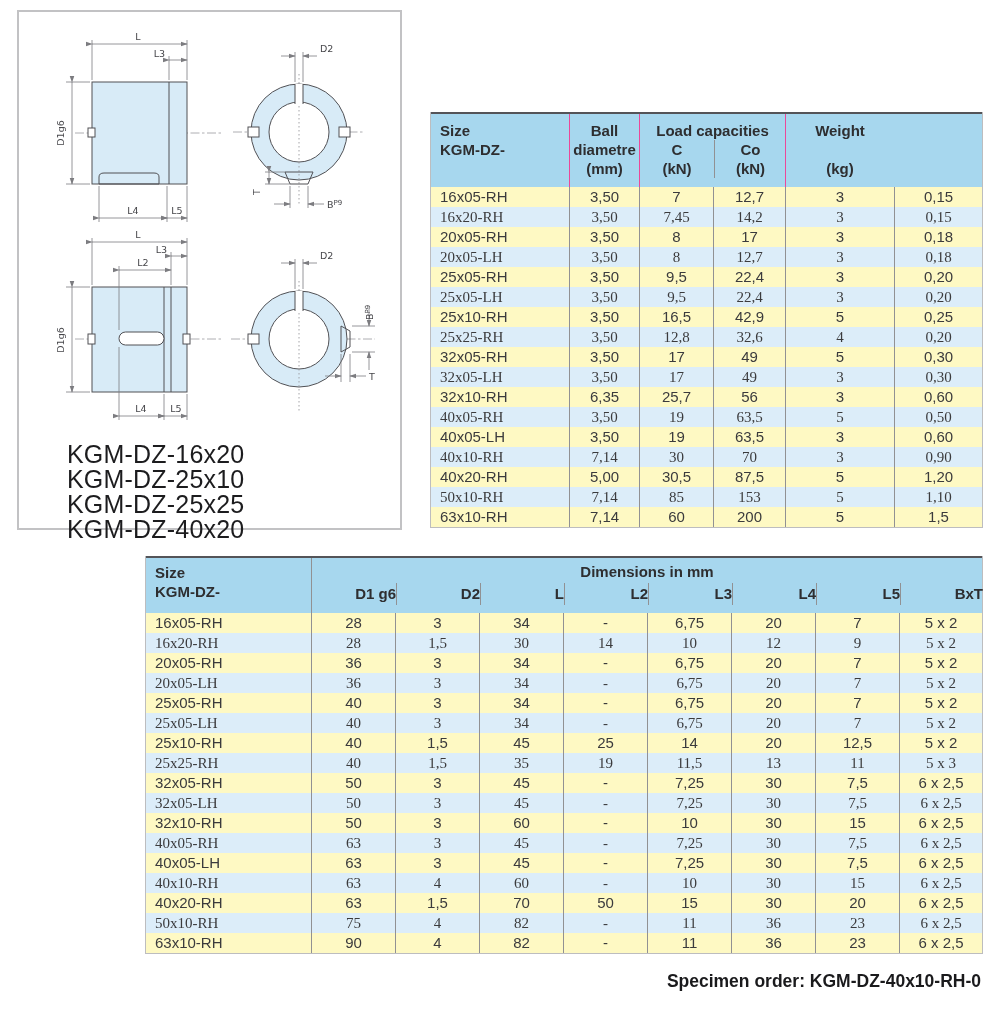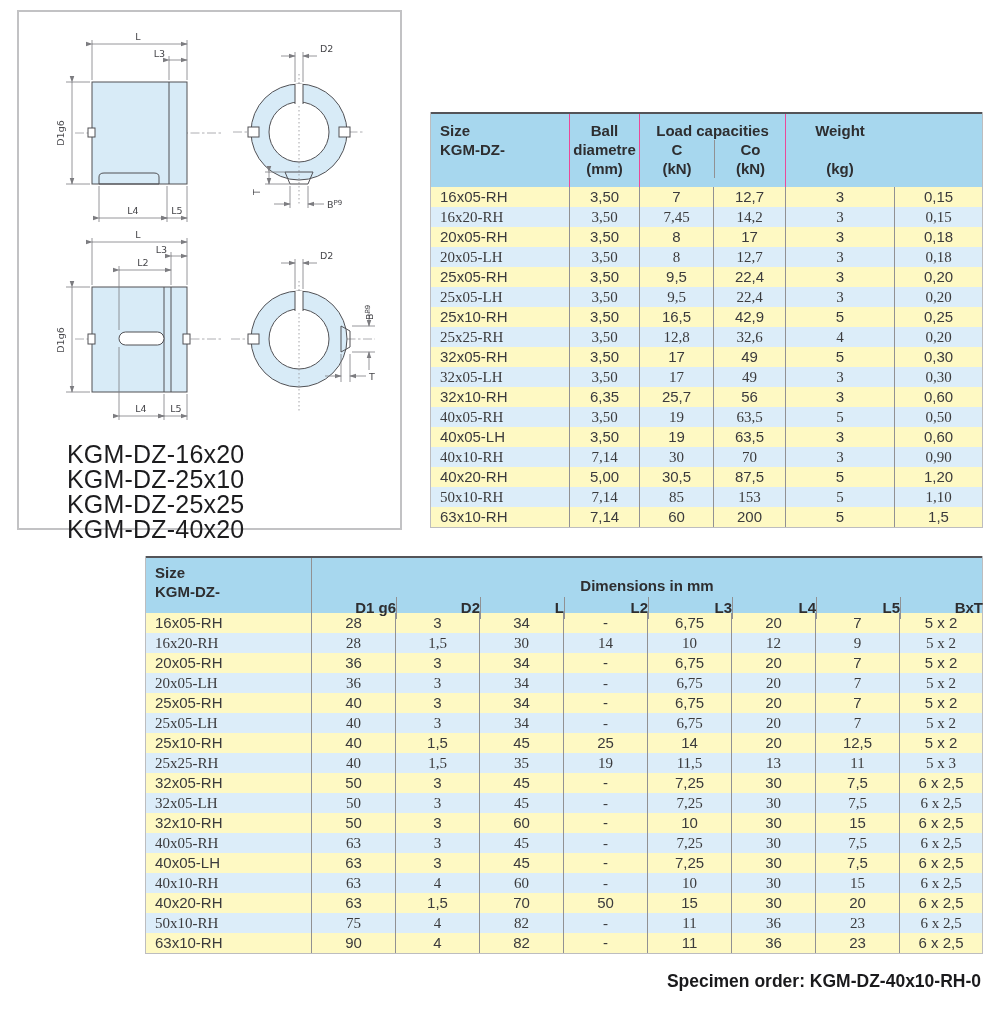--- a/index.html
+++ b/index.html
@@ -38,21 +38,21 @@
   .hgroup .gtitle{padding-top:7px;height:19px;}
   .subgrid{display:grid;grid-template-columns:74px 72px;}
   .subgrid .sub{text-align:center;}
   .subgrid .sub + .sub{border-left:1px solid #919193;}
   
   #t2{left:145px;top:556px;width:836px;}
   #t2 .thead{display:grid;grid-template-columns:165px 671px;height:55px;}
   #t2 .trow{grid-template-columns:165px 84px 84px 84px 84px 84px 84px 84px 83px;}
   .h2size{padding-top:5px;padding-left:9px;}
   .h2dims{border-left:1px solid #919193;}
-  .h2group{text-align:center;padding-top:18px;height:21px;}
+  .h2group{text-align:center;padding-top:4px;height:21px;}
   .h2cols{display:grid;grid-template-columns:84px 84px 84px 84px 84px 84px 84px 83px;}
   .h2cols .c{text-align:right;line-height:22px;}
   .h2cols .c + .c{border-left:1px solid #919193;}
   
   .specimen{
     position:absolute;top:971px;right:14px;
     font-size:17.5px;font-weight:bold;color:#1a1a1c;
   }
   
   .edge{stroke:#515155;stroke-width:1;fill:none;}

